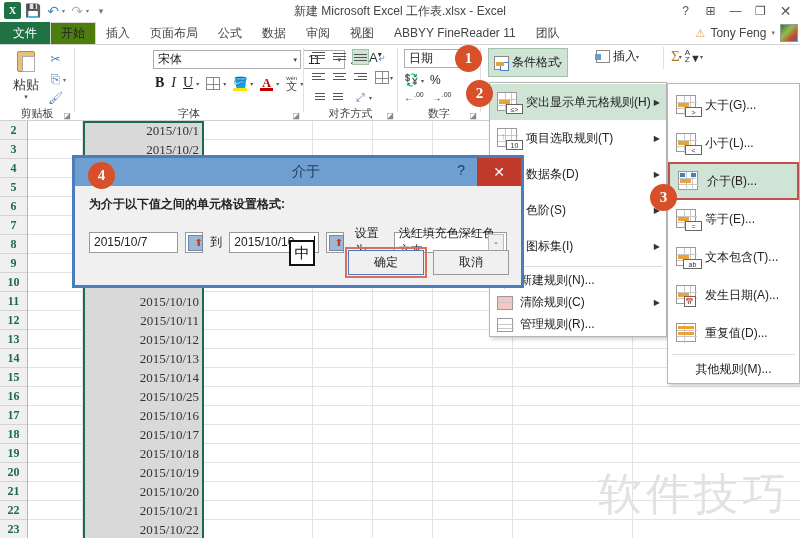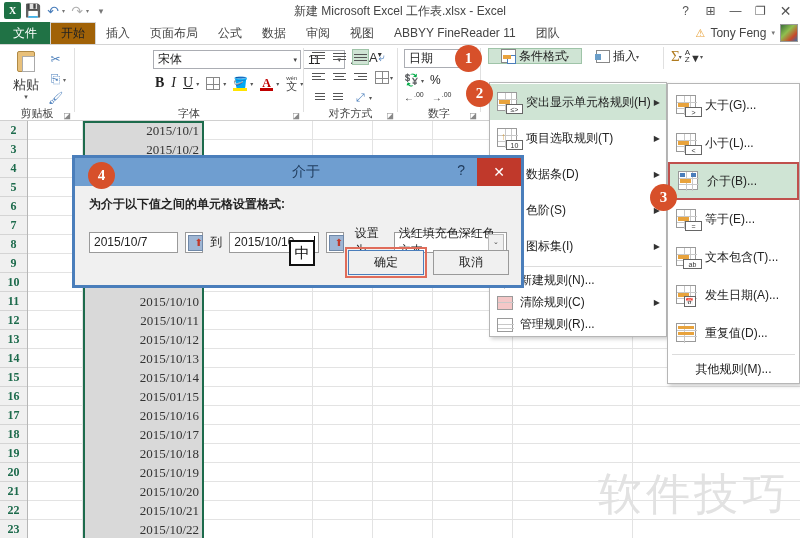--- a/index.html
+++ b/index.html
@@ -41,21 +41,21 @@
   
   .tabrow{
     position:absolute; left:0; top:22px; width:800px; height:22px;
     background:#fff; display:flex; align-items:flex-end;
   }
   .tab{
     height:22px; padding:0 10px; font-size:12px; color:#444;
     display:flex; align-items:center; white-space:nowrap;
   }
   .tab.file{ background:#207245; color:#fff; padding:0 13px; height:22px;}
-  .tab.active{ background:#a16207; color:#222; border:1px solid #d4d4d4; border-bottom:none;text-align:right;}
+  .tab.active{ background:#4d7c0f; color:#222; border:1px solid #d4d4d4; border-bottom:none;text-align:right;}
   .tabrow-right{ position:absolute; right:2px; top:0; height:22px; display:flex; align-items:center; gap:5px;}
   .warn-ico{color:#e8a33d;font-size:11px;}
   .user{font-size:12px;color:#444;}
   .user-caret{font-size:7px;color:#777;}
   .avatar{width:18px;height:18px;background:linear-gradient(135deg,#3c6e3c,#8fbf4f 40%,#c7482a 75%,#3b6ea5);border:1px solid #999;}
 
   
   .ribbon{
     position:absolute;left:0;top:44px;width:800px;height:77px;
     background:#fff;border-top:1px solid #d4d4d4;border-bottom:1px solid #d0d0d0;
@@ -124,23 +124,23 @@
     display:flex;align-items:center;padding-left:4px;
   }
   .num-row2{position:absolute;left:6px;top:28px;display:flex;align-items:center;gap:6px;}
   .num-row3{position:absolute;left:6px;top:46px;display:flex;align-items:center;gap:8px;}
   .money-ico{font-size:12px;color:#4a7ebb;}
   .dec-ico{font-size:10px;color:#333;position:relative;}
   .dec-sup{font-size:7px;vertical-align:super;}
 
   
   .cf-btn{
-    position:absolute;left:6px;top:3px;height:16px;
+    position:absolute;left:6px;top:3px;height:29px;
     background:#cfe4d4;border:1px solid #9fc4a8;
-    display:flex;align-items:center;gap:3px;padding:0 12px;font-size:12px;color:#222;
+    display:flex;align-items:center;gap:3px;padding:0 5px;font-size:12px;color:#222;
   }
   .cf-ico{width:15px;height:14px;background:#fff;border:1px solid #888;position:relative;}
   .cf-ico::after{content:"";position:absolute;left:1px;top:5px;width:8px;height:4px;background:#e8a33d;}
   .cf-ico::before{content:"";position:absolute;right:-1px;bottom:-2px;width:7px;height:7px;background:#fff;border:1px solid #4a7ebb;}
 
   
   .ins-btn{position:absolute;left:4px;top:3px;display:flex;align-items:center;gap:3px;font-size:12px;}
   .ins-ico{width:14px;height:13px;background:#fff;border:1px solid #888;position:relative;}
   .ins-ico::after{content:"";position:absolute;left:-2px;top:3px;width:6px;height:6px;background:#6a9ec9;}
 
@@ -672,21 +672,21 @@
           <div class="gcell c-a"></div>
           <div class="datecell">2015/10/14</div>
           <div class="gcell c-c"></div>
           <div class="gcell c-d"></div>
           <div class="gcell c-e"></div>
           <div class="gcell c-f"></div>
           <div class="gcell c-g"></div>
         </div>
         <div class="gridrow">
           <div class="gcell c-a"></div>
-          <div class="datecell">2015/01/15</div>
+          <div class="datecell">2015/10/25</div>
           <div class="gcell c-c"></div>
           <div class="gcell c-d"></div>
           <div class="gcell c-e"></div>
           <div class="gcell c-f"></div>
           <div class="gcell c-g"></div>
         </div>
         <div class="gridrow">
           <div class="gcell c-a"></div>
           <div class="datecell">2015/10/16</div>
           <div class="gcell c-c"></div>

